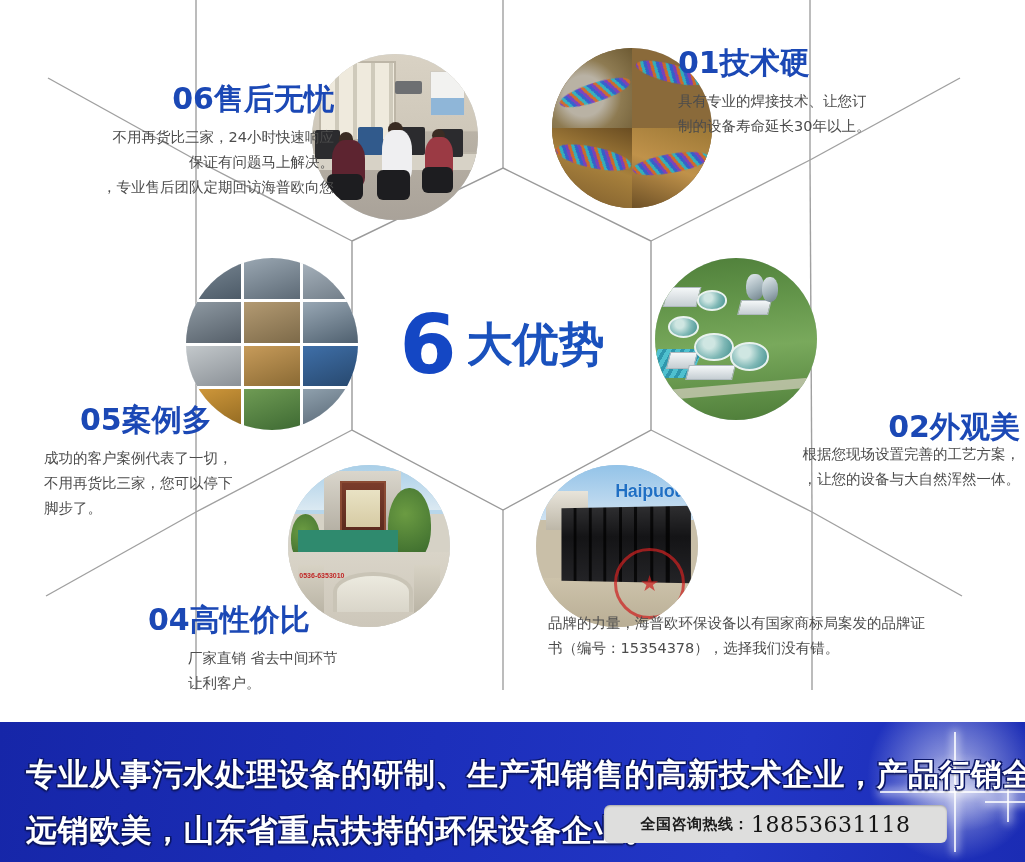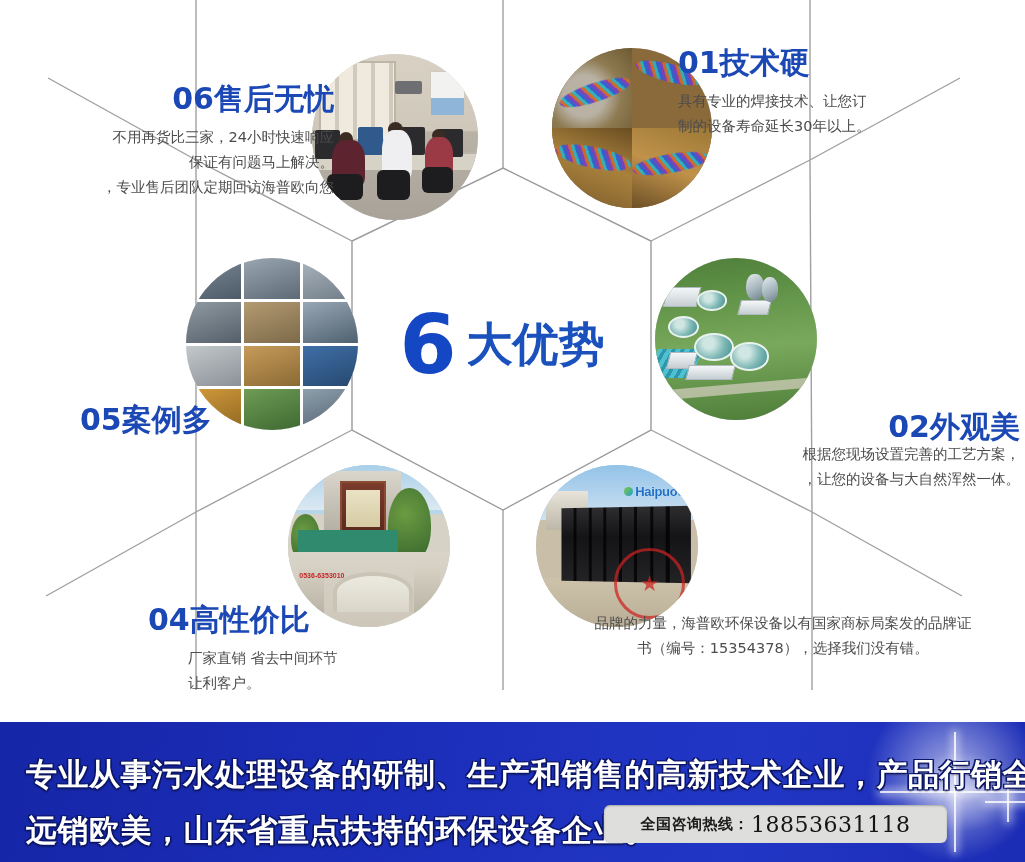--- a/index.html
+++ b/index.html
@@ -136,21 +136,21 @@
   }
   .ph-equip .rib{position:absolute;top:0;width:2.5%;height:100%;background:#000;opacity:.75;}
   .ph-equip .ground{position:absolute;left:0;bottom:0;width:100%;height:30%;
      background:linear-gradient(180deg,#cdc3ab,#b9ae95);}
   .ph-equip .logo{
     position:absolute;right:8%;top:10%;width:40%;height:13%;
     display:flex;align-items:center;justify-content:flex-end;
   }
   .ph-equip .logo .lg-txt{
     font-family:"Liberation Sans",sans-serif;font-weight:700;
-    font-size:13px;color:#1f6fc4;letter-spacing:-.3px;
+    font-size:18px;color:#1f6fc4;letter-spacing:-.3px;
     text-shadow:0 0 1px #fff;
   }
   .ph-equip .logo .lg-dot{
     width:9px;height:9px;border-radius:50%;
     background:linear-gradient(135deg,#7ec93f,#1f9fd0);margin-right:2px;
   }
   .ph-equip .stamp{
     position:absolute;right:8%;bottom:5%;width:40%;height:40%;
     border:3px solid #cc2222;border-radius:50%;opacity:.72;
     display:flex;align-items:center;justify-content:center;
@@ -401,21 +401,21 @@
       <div class="logo">
         <span class="lg-dot"></span>
         <span class="lg-txt">Haipuou</span>
       </div>
       <div class="stamp">
         <span class="star">★</span>
       </div>
     </div>
   </div>
   <div class="blk ta-l" style="left:548px;top:602px;width:470px;">
-    <div class="feat-desc" style="margin-top:9px;text-align:center;">
+    <div class="feat-desc" style="margin-top:9px;">
       <div>品牌的力量，海普欧环保设备以有国家商标局案发的品牌证</div>
       <div>书（编号：15354378），选择我们没有错。</div>
     </div>
   </div>
 
   <div class="circle" style="left:288px;top:465px;width:162px;height:162px;">
     <div class="inner ph-gate">
       <div class="sky"></div>
       <div class="bldg"></div>
       <div class="board">
@@ -450,20 +450,25 @@
       <div style="background:linear-gradient(160deg,#c3c8cb,#8b9197)"></div>
       <div style="background:linear-gradient(160deg,#c79b5a,#8a6a34)"></div>
       <div style="background:linear-gradient(160deg,#3f6fa8,#27486e)"></div>
       <div style="background:linear-gradient(160deg,#d39a3c,#8f6821)"></div>
       <div style="background:linear-gradient(160deg,#6f9b54,#3e6a33)"></div>
       <div style="background:linear-gradient(160deg,#8fa0ad,#4d5c6a)"></div>
     </div>
   </div>
   <div class="blk ta-l" style="left:44px;top:405px;width:330px;">
     <div class="feat-title" style="margin-left:36px;">05案例多</div>
+    <div class="feat-desc" style="margin-top:11px;">
+      <div>成功的客户案例代表了一切，</div>
+      <div>不用再货比三家，您可以停下</div>
+      <div>脚步了。</div>
+    </div>
   </div>
 
   <div id="centre">
     <span class="six">6</span>
     <span class="cn">大优势</span>
   </div>
 
   <div id="banner">
     <div class="glow"></div>
     <div class="spark sp1"></div>

